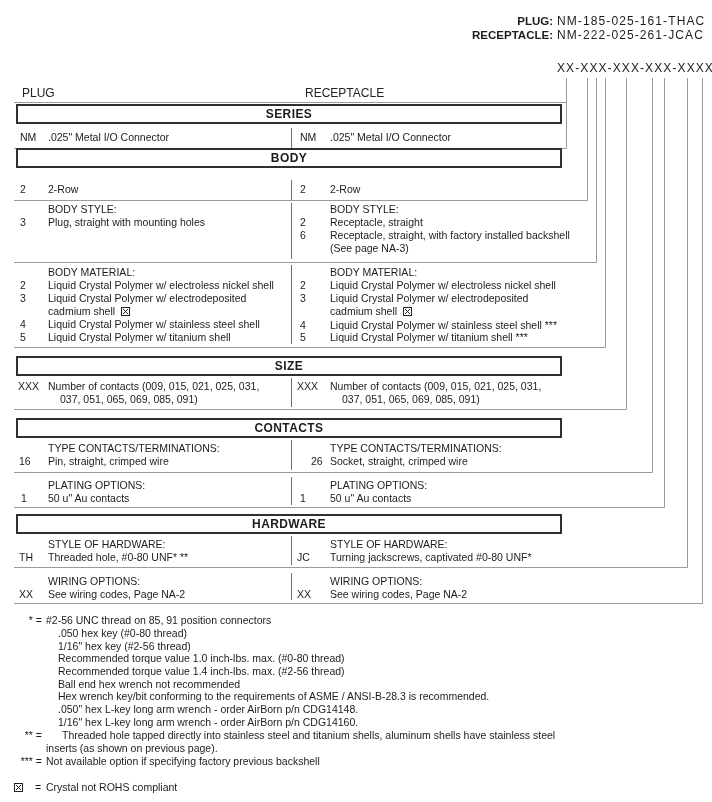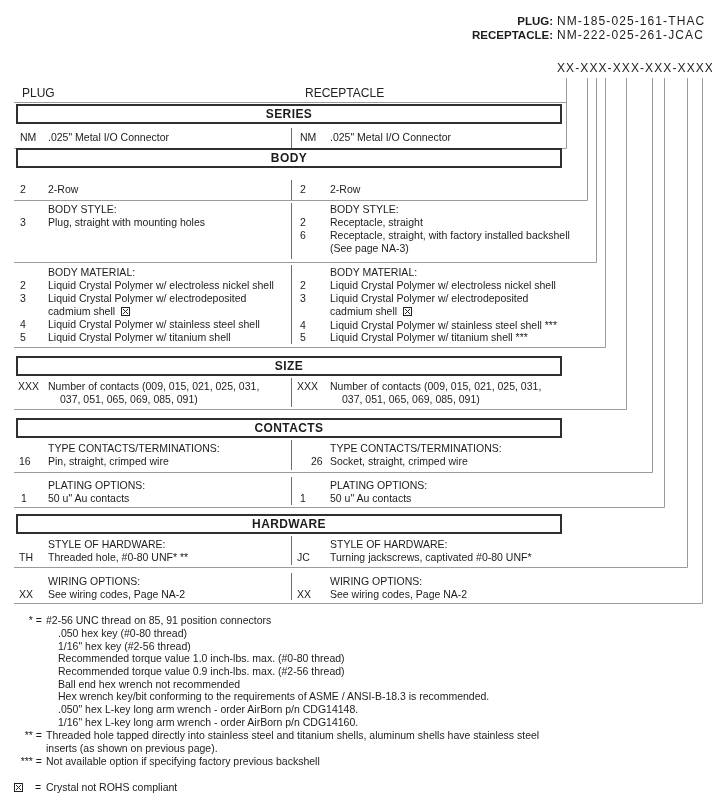--- a/index.html
+++ b/index.html
@@ -177,28 +177,28 @@
     <span class="t" style="left:297px;top:588px">XX</span>
     <span class="t" style="left:330px;top:588px">See wiring codes, Page NA-2</span>
   </div>
 
   <div>
     <span class="t fn-marker" style="left:14px;top:614px;width:28px">* =</span>
     <span class="t" style="left:46px;top:614px">#2-56 UNC thread on 85, 91 position connectors</span>
     <span class="t" style="left:58px;top:627px">.050 hex key (#0-80 thread)</span>
     <span class="t" style="left:58px;top:640px">1/16" hex key (#2-56 thread)</span>
     <span class="t" style="left:58px;top:652px">Recommended torque value 1.0 inch-lbs. max. (#0-80 thread)</span>
-    <span class="t" style="left:58px;top:665px">Recommended torque value 0.9 inch-lbs. max. (#2-56 thread)</span>
+    <span class="t" style="left:58px;top:665px">Recommended torque value 1.4 inch-lbs. max. (#2-56 thread)</span>
     <span class="t" style="left:58px;top:678px">Ball end hex wrench not recommended</span>
-    <span class="t" style="left:58px;top:690px">Hex wrench key/bit conforming to the requirements of ASME / ANSI-B-18.3 is recommended.</span>
+    <span class="t" style="left:58px;top:690px">Hex wrench key/bit conforming to the requirements of ASME / ANSI-B-28.3 is recommended.</span>
     <span class="t" style="left:58px;top:703px">.050" hex L-key long arm wrench - order AirBorn p/n CDG14148.</span>
     <span class="t" style="left:58px;top:716px">1/16" hex L-key long arm wrench - order AirBorn p/n CDG14160.</span>
 
     <span class="t fn-marker" style="left:14px;top:729px;width:28px">** =</span>
-    <span class="t" style="left:46px;top:729px">Threaded hole tapped directly into stainless steel and titanium shells, aluminum shells have stainless steel</span>
+    <span class="t" style="left:62px;top:729px">Threaded hole tapped directly into stainless steel and titanium shells, aluminum shells have stainless steel</span>
     <span class="t" style="left:46px;top:742px">inserts (as shown on previous page).</span>
 
     <span class="t fn-marker" style="left:14px;top:755px;width:28px">*** =</span>
     <span class="t" style="left:46px;top:755px">Not available option if specifying factory previous backshell</span>
 
     <span class="t" style="left:14px;top:781px">
       <svg class="xicon" width="9" height="9" viewBox="0 0 9 9">
           <rect x="0.5" y="0.5" width="8" height="8" fill="none" stroke="#222"></rect>
           <path d="M2,2 L7,7 M7,2 L2,7" stroke="#222" fill="none"></path>
         </svg>

